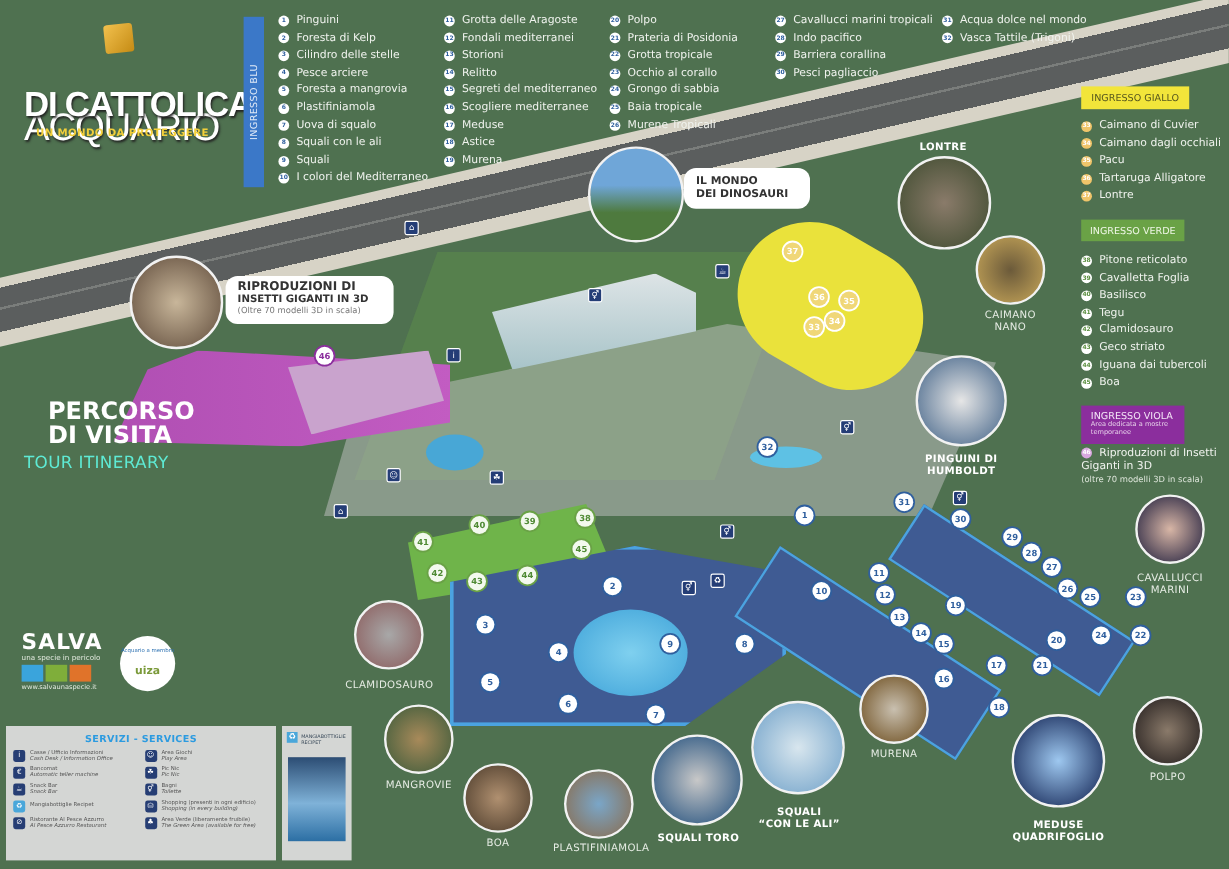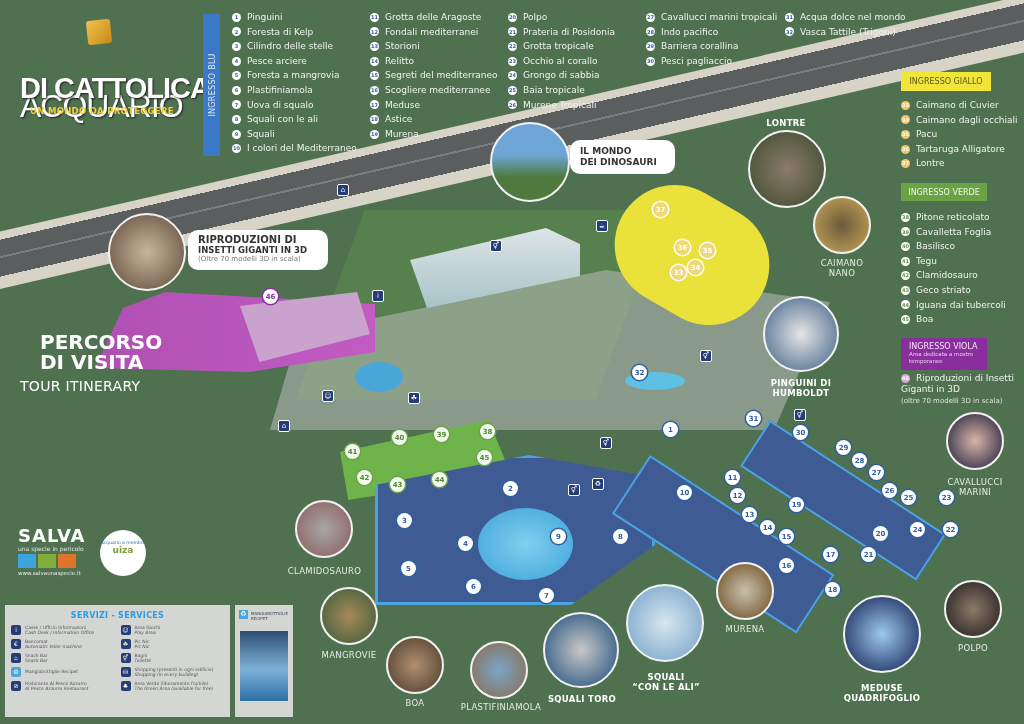--- a/index.html
+++ b/index.html
@@ -65,21 +65,21 @@
   .mk.v { color: #8b2e9d; box-shadow: 0 0 0 1.5px #8b2e9d; }
   .svc { position: absolute; width: 12px; height: 12px; background: #243d76; border: 1px solid #fff; border-radius: 2px; font-size: 7px; color: #fff; display: flex; align-items: center; justify-content: center; }
 
   
   .photo { position: absolute; border-radius: 50%; border: 2px solid #f2f2f2; }
   .cap { position: absolute; font-size: 8.5px; text-align: center; color: #e6ece4; line-height: 10px; letter-spacing: .3px; }
   .cap.b { font-weight: bold; color: #fff; }
   .callout-box { position: absolute; background: #fff; color: #333; border-radius: 10px; }
 
   .percorso { left: 20px; top: 332px; font-size: 20px; font-weight: bold; line-height: 20px; margin-left: 20px; }
-  .tour { left: 20px; top: 378px; font-size: 14px; letter-spacing: .3px; color: #ffffff; }
+  .tour { left: 20px; top: 378px; font-size: 14px; letter-spacing: .3px; color: #5eead4; }
 
   
   .services { left: 5px; top: 605px; width: 225px; height: 112px; background: #d4d6d4; }
   .services h3 { text-align: center; font-size: 8px; color: #2c9be0; margin-top: 6px; letter-spacing: .3px; }
   .svc-grid { display: grid; grid-template-columns: 1fr 1fr; column-gap: 6px; padding: 3px 6px; }
   .svc-item { display: flex; align-items: center; font-size: 4.5px; color: #555; line-height: 5.5px; height: 14px; }
   .svc-item .ic { width: 10px; height: 10px; border-radius: 2px; background: #263e74; margin-right: 4px; flex-shrink: 0; color: #fff; font-size: 6px; display: flex; align-items: center; justify-content: center; }
   .svc-item .ic.lb { background: #4aa7da; }
   .svc-item i { font-style: italic; display: block; }
   .recipet { left: 235px; top: 605px; width: 58px; height: 112px; background: #d4d6d4; }
@@ -87,21 +87,21 @@
   .recipet .t::before { content: "♻"; position: absolute; left: 4px; top: 5px; background: #4aa7da; color: #fff; width: 9px; height: 9px; font-size: 7px; display: flex; align-items: center; justify-content: center; }
   .recipet .img { margin: 10px 5px; height: 70px; background: linear-gradient(#2c4d74,#7fb2d8 55%,#2c6fa4); }
 
   .salva { left: 18px; top: 527px; }
   .salva .n { font-size: 18px; font-weight: bold; line-height: 18px; letter-spacing: 1px; }
   .salva .s { font-size: 6px; color: #e3eadf; }
   .salva .tiles { display: flex; gap: 2px; margin-top: 2px; }
   .salva .tiles span { width: 18px; height: 14px; display: inline-block; }
   .salva .u { font-size: 5.5px; margin-top: 2px; color: #e3eadf; }
   .uiza { left: 100px; top: 530px; width: 46px; height: 46px; border-radius: 50%; background: #fff; color: #2a6fb0; font-size: 4.5px; text-align: center; padding-top: 10px; }
-  .uiza b { display: block; font-size: 9px; color: #7b9a3a; margin-top: 0; }
+  .uiza b { display: block; font-size: 9px; color: #7b9a3a; margin-top: 10px; }
 </style>
 </head>
 <body>
 
 <div class="road"></div>
 
 <div class="zone park-grass"></div>
 <div class="zone plaza"></div>
 <div class="zone violet-zone"></div>
 <div class="zone violet-bldg"></div>

